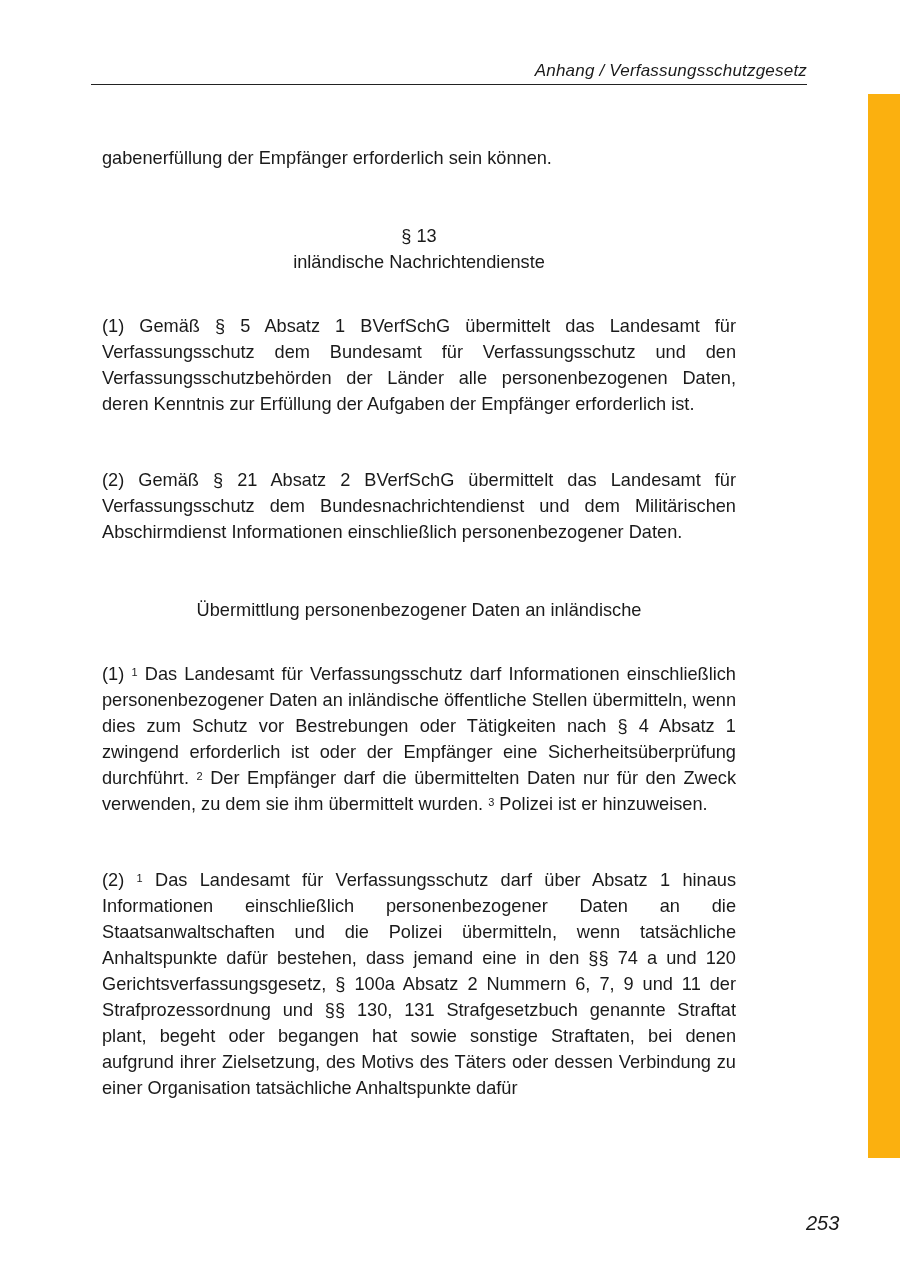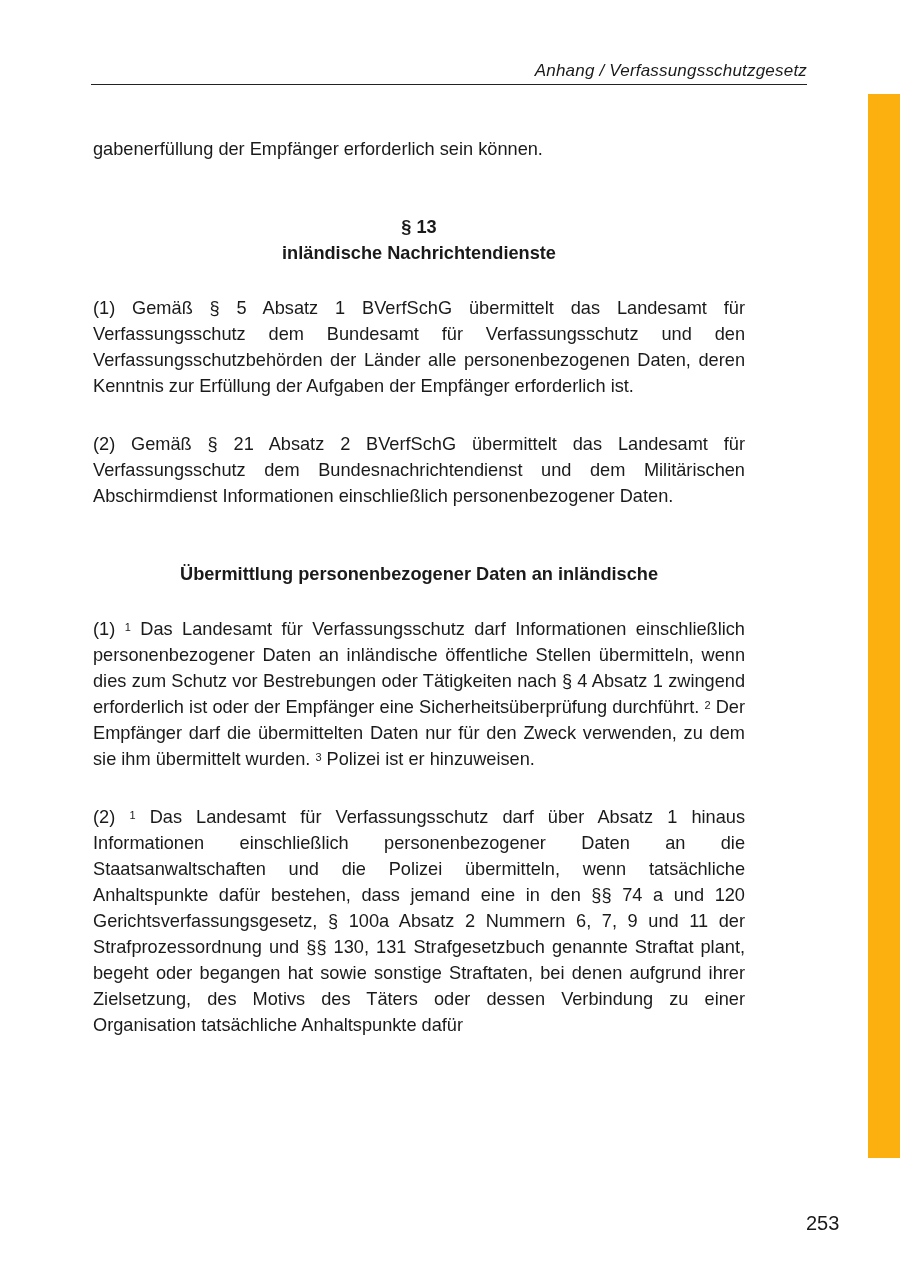--- a/index.html
+++ b/index.html
@@ -13,31 +13,31 @@
       text-align: right; font-size: 17px; letter-spacing: 0.2px; line-height: 26px; font-style: italic;
     }
     .side-tab {
       position: absolute; left: 868px; top: 94px; width: 32px; height: 1064px;
       background: #fbb00f;
     }
     .content {
       position: absolute; left: 90px; top: 133px; width: 658px;
       font-size: 18.2px; line-height: 26px;
     }
-    p { margin: 3px; text-align: justify; }
+    p { margin: 12px; text-align: justify; }
     .cont { text-align: left; }
     .section-head {
-      text-align: center; font-weight: bold; font-size: 18.2px; line-height: 26px;
+      text-align: center; font-weight: normal; font-size: 18.2px; line-height: 26px;
     }
     .sec13 { margin-top: 52px; }
     .sec14 { margin-top: 52px; }
     .gap { height: 26px; }
     sup { font-size: 11px; vertical-align: top; position: relative; top: -2px; }
     .page-number {
-      position: absolute; left: 806px; top: 1212px; font-size: 20px;
+      position: absolute; left: 806px; top: 1212px; font-size: 20px; font-style: italic;
     }
   </style>
 </head>
 <body>
 
 <div class="running-head">
   <span>Anhang / Verfassungsschutzgesetz</span>
 </div>
 
 <div class="side-tab"></div>

